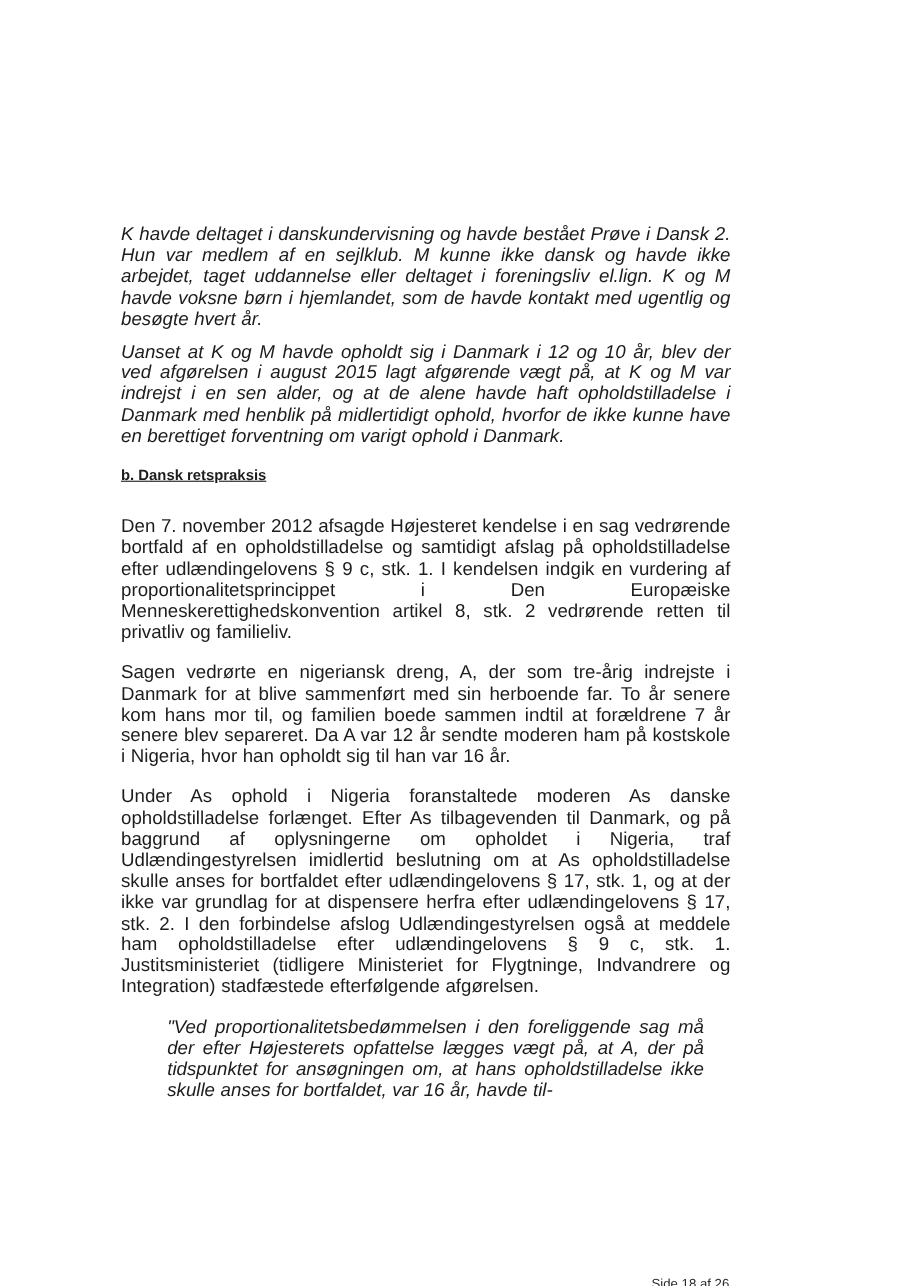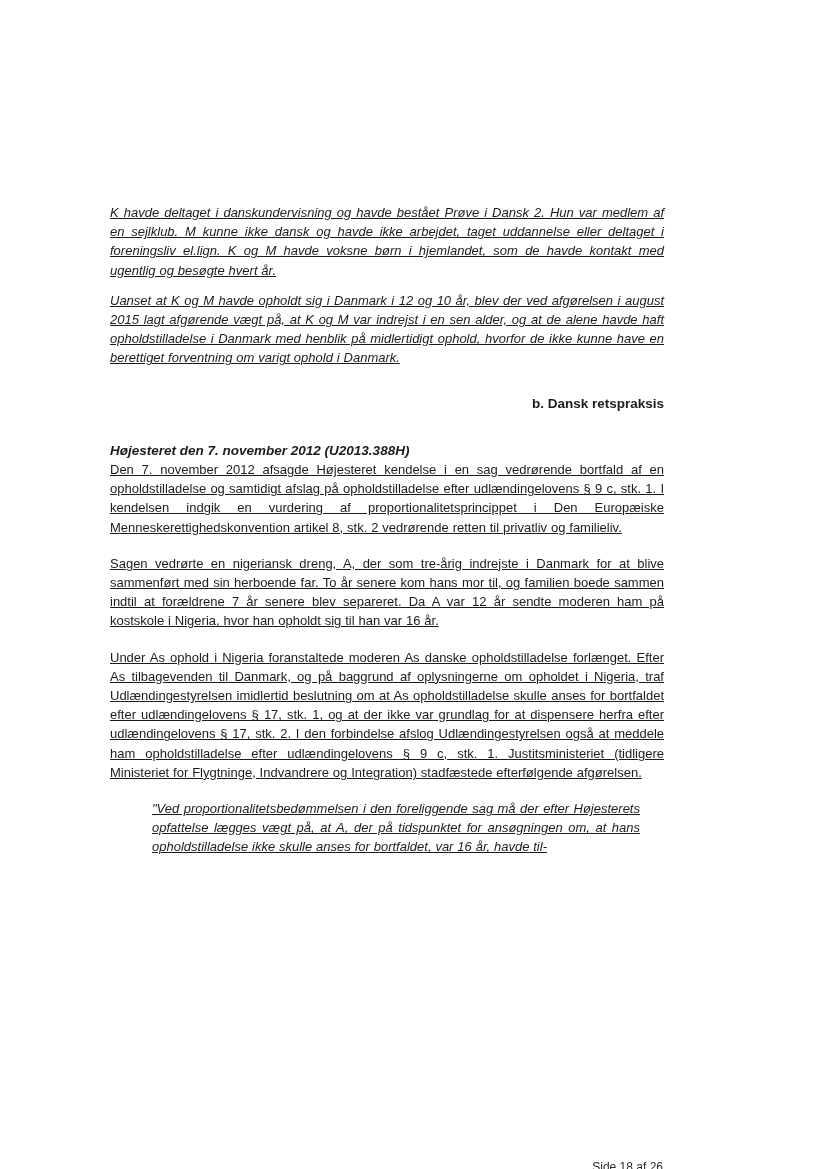--- a/index.html
+++ b/index.html
@@ -14,40 +14,39 @@
     color: #1c1c1c;
     position: relative;
   }
   .content {
     position: absolute;
     left: 110px;
     top: 203px;
     width: 554px;
   }
   .para {
-    font-size: 13px;
+    font-size: 17px;
     line-height: 19.2px;
     text-align: justify;
     margin-bottom: 11px;
     word-spacing: 0.02em;
-    text-decoration: underline;
   }
   .para.italic {
     font-style: italic;
   }
   .body-para {
     margin-bottom: 17px;
   }
   .section-heading {
     font-size: 13.5px;
     line-height: 19.2px;
     font-weight: bold;
-    margin-top: 26px;
+    text-decoration: underline;
+    margin-top: 16px;
     margin-bottom: 28px;
-    text-align: right;
   }
   .case-heading {
     font-size: 13.5px;
     line-height: 19.2px;
     font-weight: bold;
     font-style: italic;
     margin-bottom: 0;
   }
   .quote {
     font-style: italic;
@@ -73,21 +72,20 @@
   <div class="content">
 
     <p class="para italic">K havde deltaget i danskundervisning og havde bestået Prøve i Dansk 2. Hun var medlem af en sejlklub. M kunne ikke dansk og havde ikke arbejdet, taget uddannelse eller deltaget i foreningsliv el.lign. K og M havde voksne børn i hjemlandet, som de havde kontakt med ugentlig og besøgte hvert år.</p>
 
     <p class="para italic">Uanset at K og M havde opholdt sig i Danmark i 12 og 10 år, blev der ved afgørelsen i august 2015 lagt afgørende vægt på, at K og M var indrejst i en sen alder, og at de alene havde haft opholdstilladelse i Danmark med henblik på midlertidigt ophold, hvorfor de ikke kunne have en berettiget forventning om varigt ophold i Danmark.</p>
 
 
 
     <h2 class="section-heading">b. Dansk retspraksis</h2>
 
-    <h3 class="case-heading">Højesteret den 7. november 2012 (U2013.388H)</h3>
 
     <p class="para body-para">Den 7. november 2012 afsagde Højesteret kendelse i en sag vedrørende bortfald af en opholdstilladelse og samtidigt afslag på opholdstilladelse efter udlændingelovens § 9 c, stk. 1. I kendelsen indgik en vurdering af proportionalitetsprincippet i Den Europæiske Menneskerettighedskonvention artikel 8, stk. 2 vedrørende retten til privatliv og familieliv.</p>
 
     <p class="para body-para">Sagen vedrørte en nigeriansk dreng, A, der som tre-årig indrejste i Danmark for at blive sammenført med sin herboende far. To år senere kom hans mor til, og familien boede sammen indtil at forældrene 7 år senere blev separeret. Da A var 12 år sendte moderen ham på kostskole i Nigeria, hvor han opholdt sig til han var 16 år.</p>
 
     <p class="para body-para">Under As ophold i Nigeria foranstaltede moderen As danske opholdstilladelse forlænget. Efter As tilbagevenden til Danmark, og på baggrund af oplysningerne om opholdet i Nigeria, traf Udlændingestyrelsen imidlertid beslutning om at As opholdstilladelse skulle anses for bortfaldet efter udlændingelovens § 17, stk. 1, og at der ikke var grundlag for at dispensere herfra efter udlændingelovens § 17, stk. 2. I den forbindelse afslog Udlændingestyrelsen også at meddele ham opholdstilladelse efter udlændingelovens § 9 c, stk. 1. Justitsministeriet (tidligere Ministeriet for Flygtninge, Indvandrere og Integration) stadfæstede efterfølgende afgørelsen.</p>
 
 
     <p class="para quote">"Ved proportionalitetsbedømmelsen i den foreliggende sag må der efter Højesterets opfattelse lægges vægt på, at A, der på tidspunktet for ansøgningen om, at hans opholdstilladelse ikke skulle anses for bortfaldet, var 16 år, havde til-</p>
 

